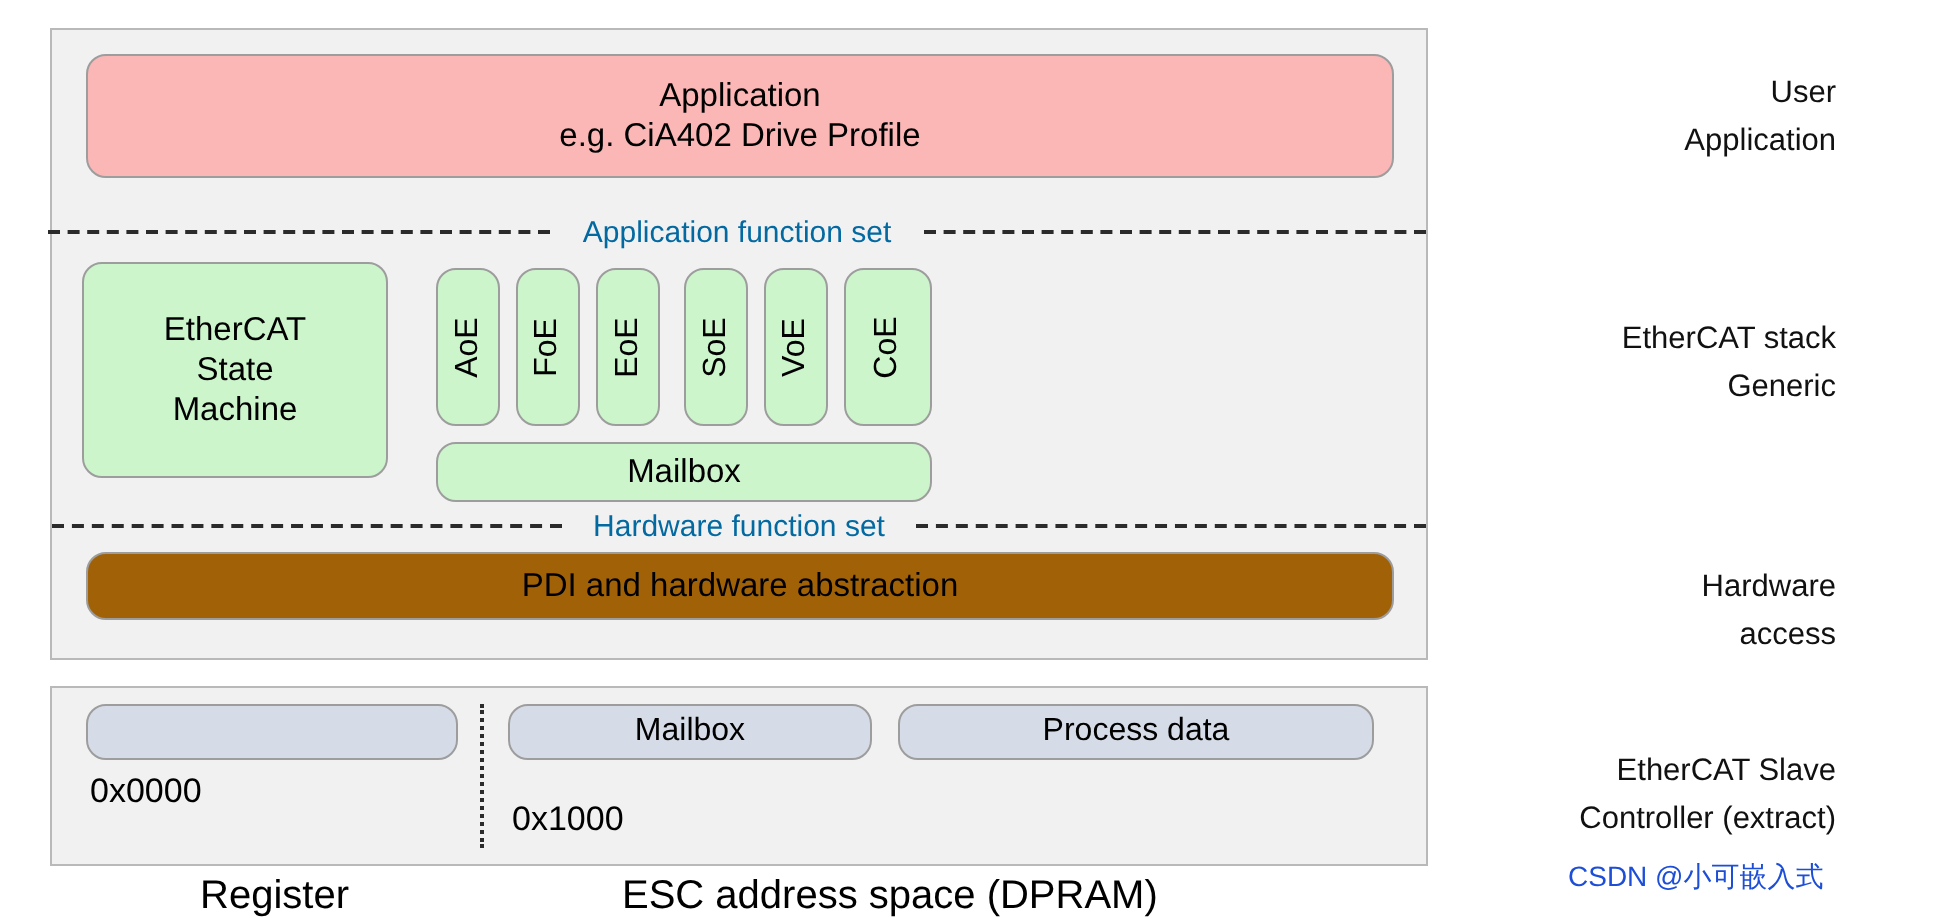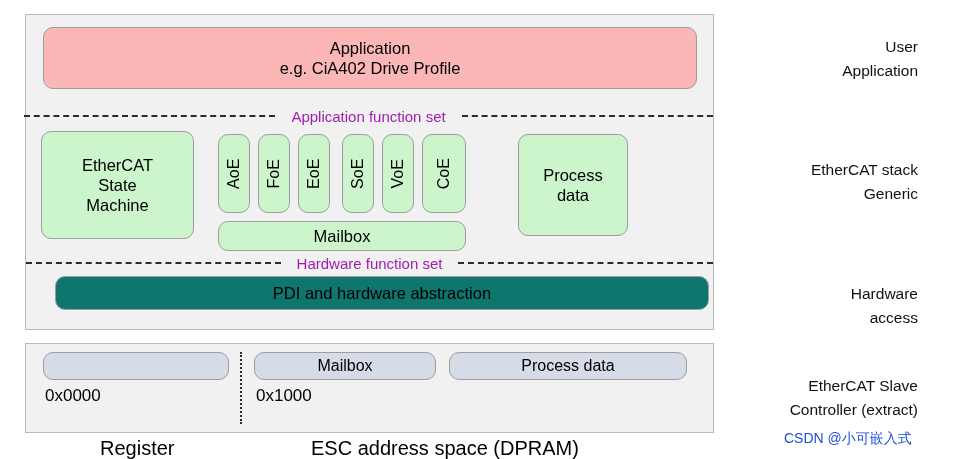--- a/index.html
+++ b/index.html
@@ -50,21 +50,21 @@
     border: 1px solid #9d9d9d;
     border-radius: 10px;
     display: flex;
     align-items: center;
     justify-content: center;
     text-align: center;
     line-height: 1.22;
   }
   .pink  { background: #fbb6b6; }
   .green { background: #ccf5cc; }
-  .blue  { background: #0f766e; margin-left: 12px; }
+  .blue  { background: #a16207; }
   .gray  { background: #d6dce7; }
 
   
   #application-box {
     left: 17px;
     top: 12px;
     width: 654px;
     height: 62px;
     font-size: 16.5px;
   }
@@ -81,21 +81,21 @@
   .dash-line {
     flex: 1 1 auto;
     height: 0;
     border-top: 2px dashed #2b2b2b;
   }
   .divider-label {
     flex: 0 0 auto;
     padding: 0 16px;
     font-size: 15px;
     white-space: nowrap;
-    color: #a21caf;
+    color: #0369a1;
   }
   #divider-app { top: 90px; }
   #divider-hw  { top: 237px; }
   #divider-app .dash-line.left  { margin-left: -2px; }
 
   
   #state-machine-box {
     left: 15px;
     top: 116px;
     width: 153px;
@@ -180,21 +180,21 @@
     border-left: 2px dotted #2b2b2b;
   }
 
   .addr-label {
     position: absolute;
     font-size: 17px;
     color: #000;
     white-space: nowrap;
   }
   #addr-0000 { left: 19px; top: 42px; }
-  #addr-1000 { left: 230px; top: 42px; }
+  #addr-1000 { left: 230px; top: 56px; }
 
   .esc-caption {
     position: absolute;
     font-size: 20px;
     white-space: nowrap;
     margin-top: 40px;
   }
   #register-caption { left: 74px; top: 53px; }
   #esc-space-caption { left: 285px; top: 53px; }
 
@@ -266,26 +266,20 @@
       <span>VoE</span>
     </div>
     <div class="block green proto-box" id="proto-coe">
       <span>CoE</span>
     </div>
 
     <div class="block green" id="mailbox-stack-box">
       <span>Mailbox</span>
     </div>
 
-    <div class="block green" id="process-data-box">
-      <div>
-        <div>Process</div>
-        <div>data</div>
-      </div>
-    </div>
 
     <div class="divider-row" id="divider-hw">
       <div class="dash-line left"></div>
       <div class="divider-label">Hardware function set</div>
       <div class="dash-line right"></div>
     </div>
 
     <div class="block blue" id="pdi-box">
       <span>PDI and hardware abstraction</span>
     </div>

